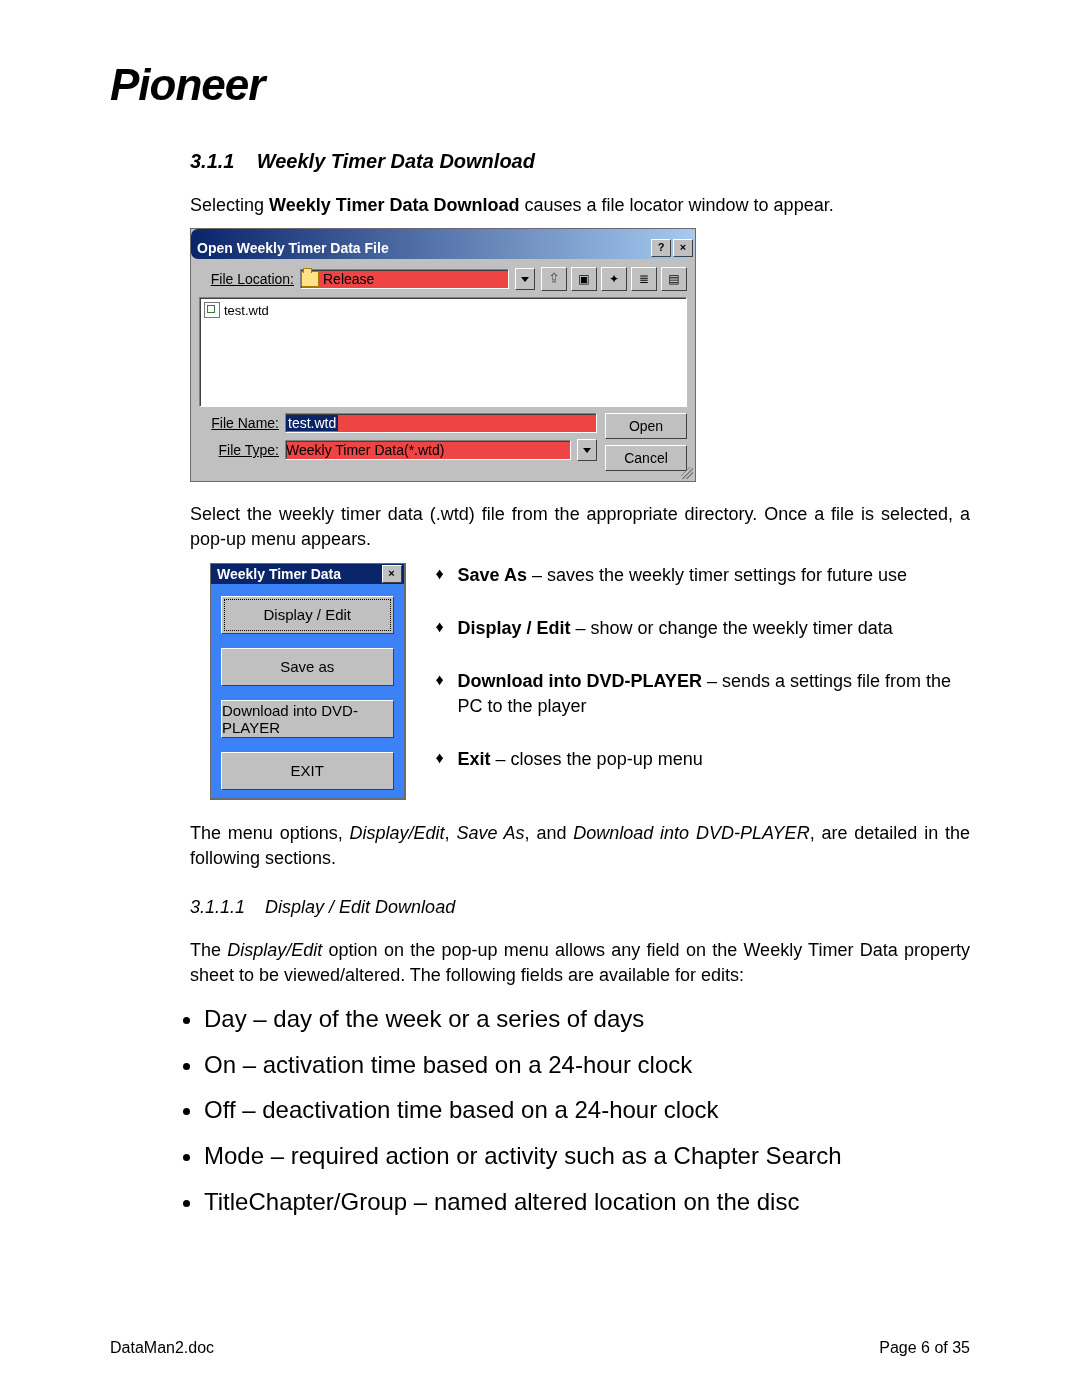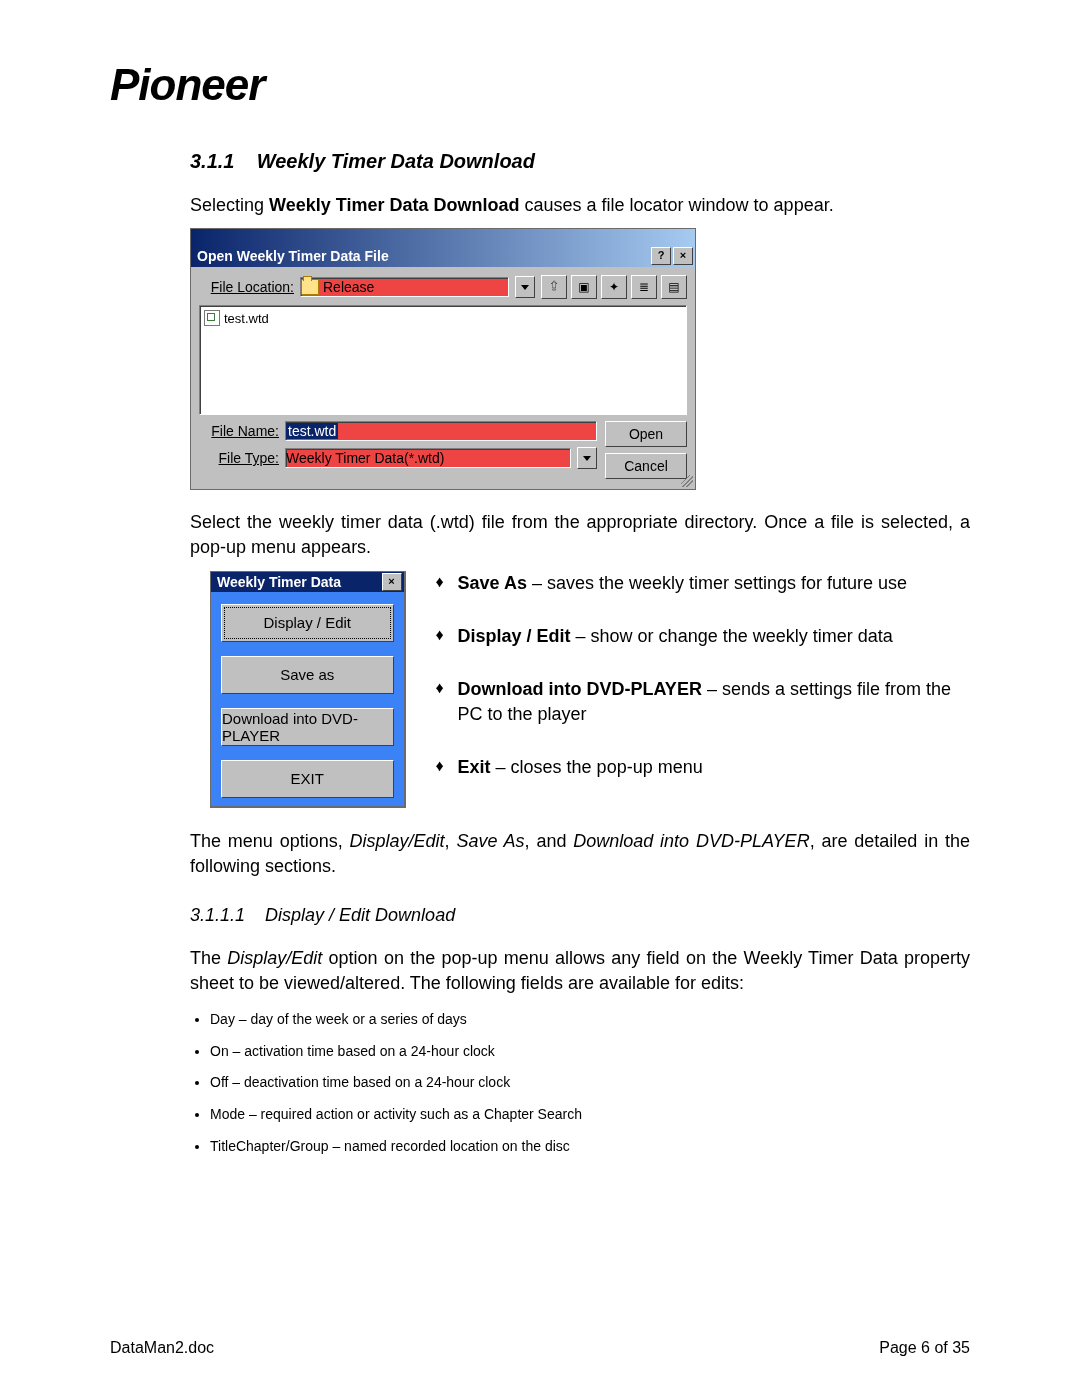--- a/index.html
+++ b/index.html
@@ -60,24 +60,25 @@
   border: 1px solid #6b6b6b;
   background: #c0c0c0;
   font-family: "Tahoma", "MS Sans Serif", Arial, sans-serif;
   font-size: 14px;
 }
 .dlg-titlebar {
   height: 22px;
   display: flex;
   align-items: center;
   justify-content: space-between;
-  padding: 16px 2px 0 6px;
+  padding: 8px 2px 0 6px;
   color: #fff;
   font-weight: bold;
   background: linear-gradient(to right, #0a246a, #a6caf0);
+  border-radius: 7px;
 }
 .dlg-ttext { font-size: 14px; }
 .dlg-titlebar-icons { display:flex; gap:2px; }
 .dlg-tb-btn {
   width: 18px; height: 16px;
   background:#c0c0c0;
   border:1px solid #fff;
   border-right-color:#404040; border-bottom-color:#404040;
   font-size:11px; line-height:14px; text-align:center; color:#000;
   font-weight:bold;
@@ -164,21 +165,21 @@
   height:36px;background:#c0c0c0;
   border:1px solid #fff;border-right-color:#404040;border-bottom-color:#404040;
   display:flex;align-items:center;justify-content:center;font-size:15px;
 }
 .popup-btn.focused { outline:1px dotted #000; outline-offset:-4px; }
 .diamond-list { list-style:none; padding:0; margin:0; font-size:18px; line-height:1.4;}
 .diamond-list li { position:relative; padding-left:22px; margin-bottom:28px; }
 .diamond-list li::before { content:"\2666"; position:absolute; left:0; top:0; font-size:16px;}
 
 .subsec-title { margin-top:26px; font-size:18px; font-style:italic; }
-.bullet-list { list-style:disc; margin:14px 0 0 20px; padding:0; font-size:14px; line-height:1.4;}
+.bullet-list { list-style:disc; margin:14px 0 0 14px; padding:0; font-size:24px; line-height:1.4;}
 .bullet-list li { margin-bottom:12px; }
 
 .footer {
   position:absolute; left:110px; right:110px; bottom:40px;
   display:flex; justify-content:space-between; font-size:16px;
 }
 b { font-weight:bold; }
 i { font-style:italic; }
 </style>
 </head>
@@ -303,21 +304,21 @@
 
     <div class="body-text justify">
       <span>The </span><i>Display/Edit</i><span> option on the pop-up menu allows any field on the Weekly Timer Data property sheet to be viewed/altered. The following fields are available for edits:</span>
     </div>
 
     <ul class="bullet-list">
       <li>Day – day of the week or a series of days</li>
       <li>On – activation time based on a 24-hour clock</li>
       <li>Off – deactivation time based on a 24-hour clock</li>
       <li>Mode – required action or activity such as a Chapter Search</li>
-      <li>TitleChapter/Group – named recorded location on the disc</li>
+      <li>TitleChapter/Group – named altered location on the disc</li>
     </ul>
 
   </div>
 
   <div class="footer">
     <span>DataMan2.doc</span>
     <span>Page 6 of 35</span>
   </div>
 
 </div>

